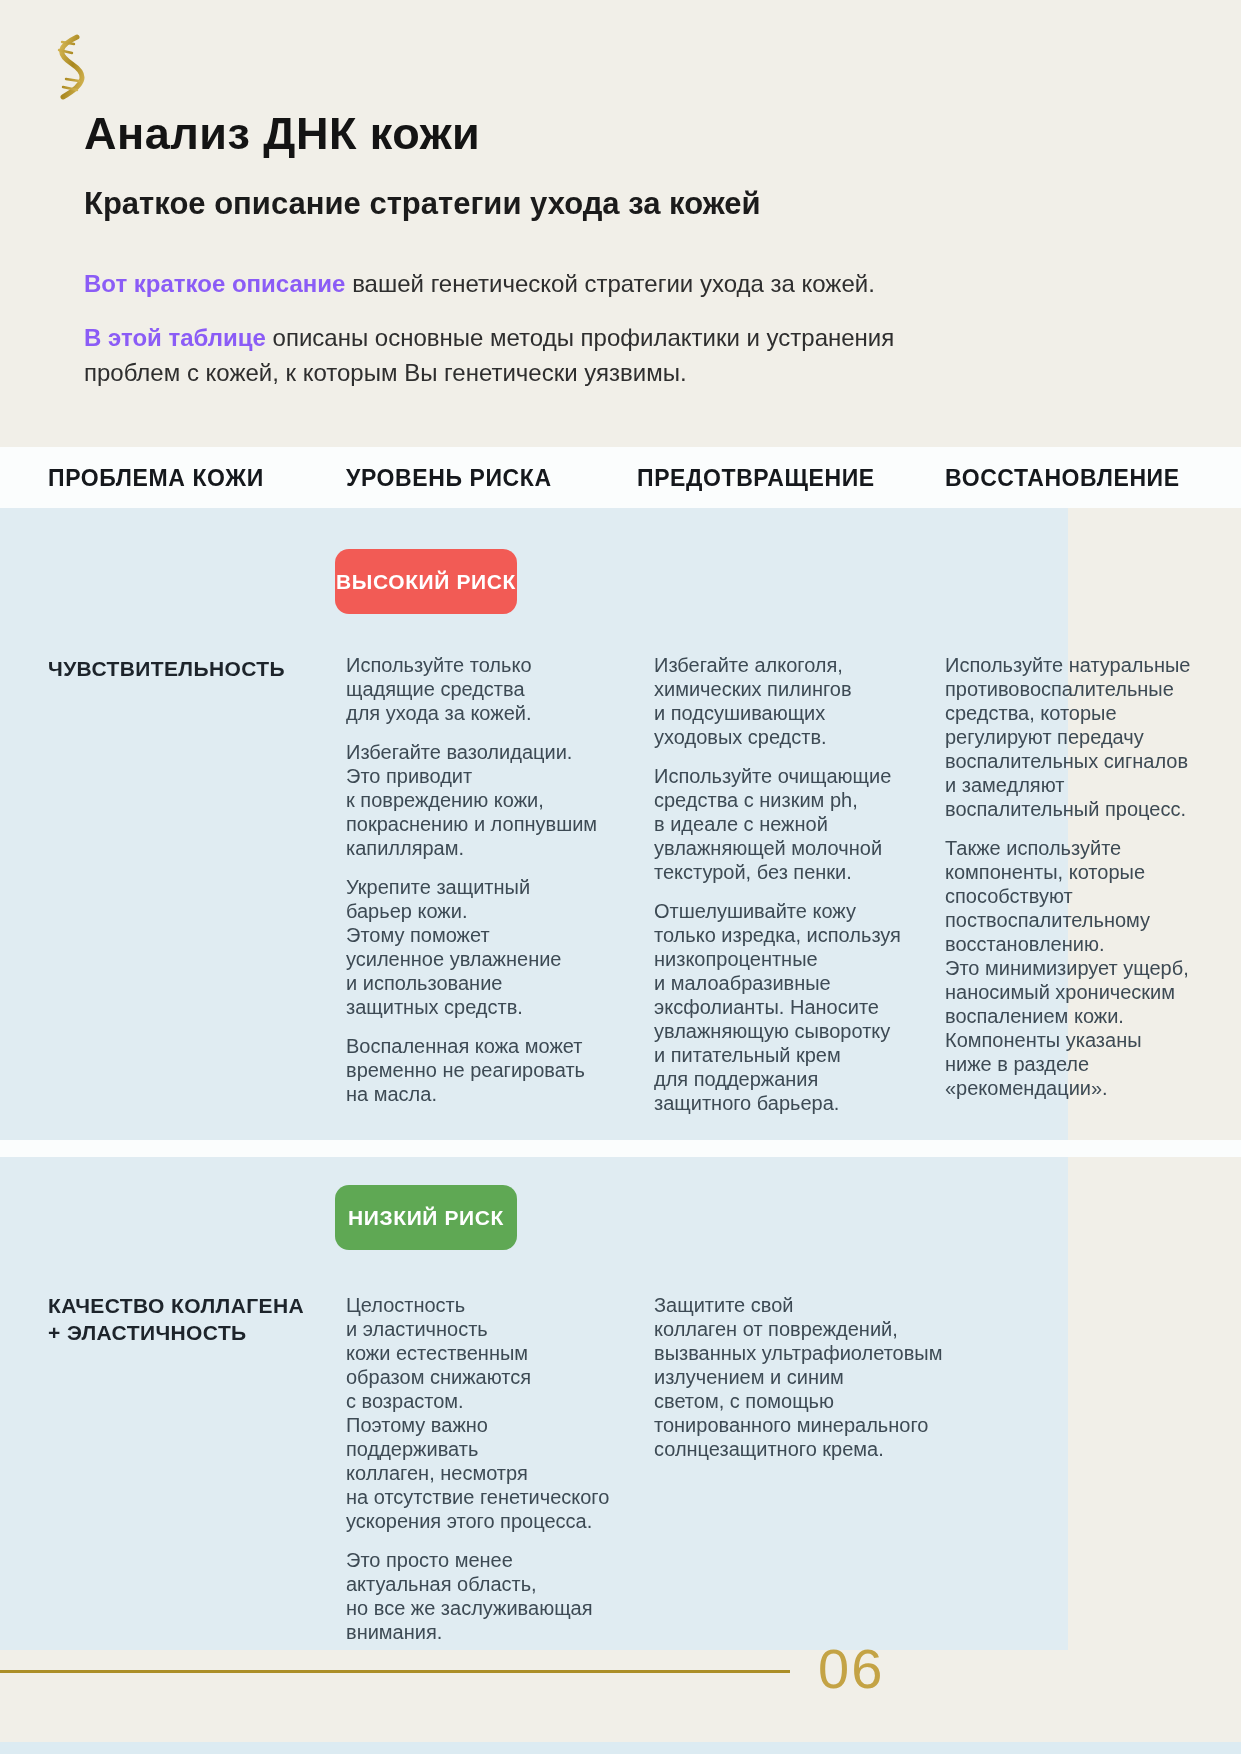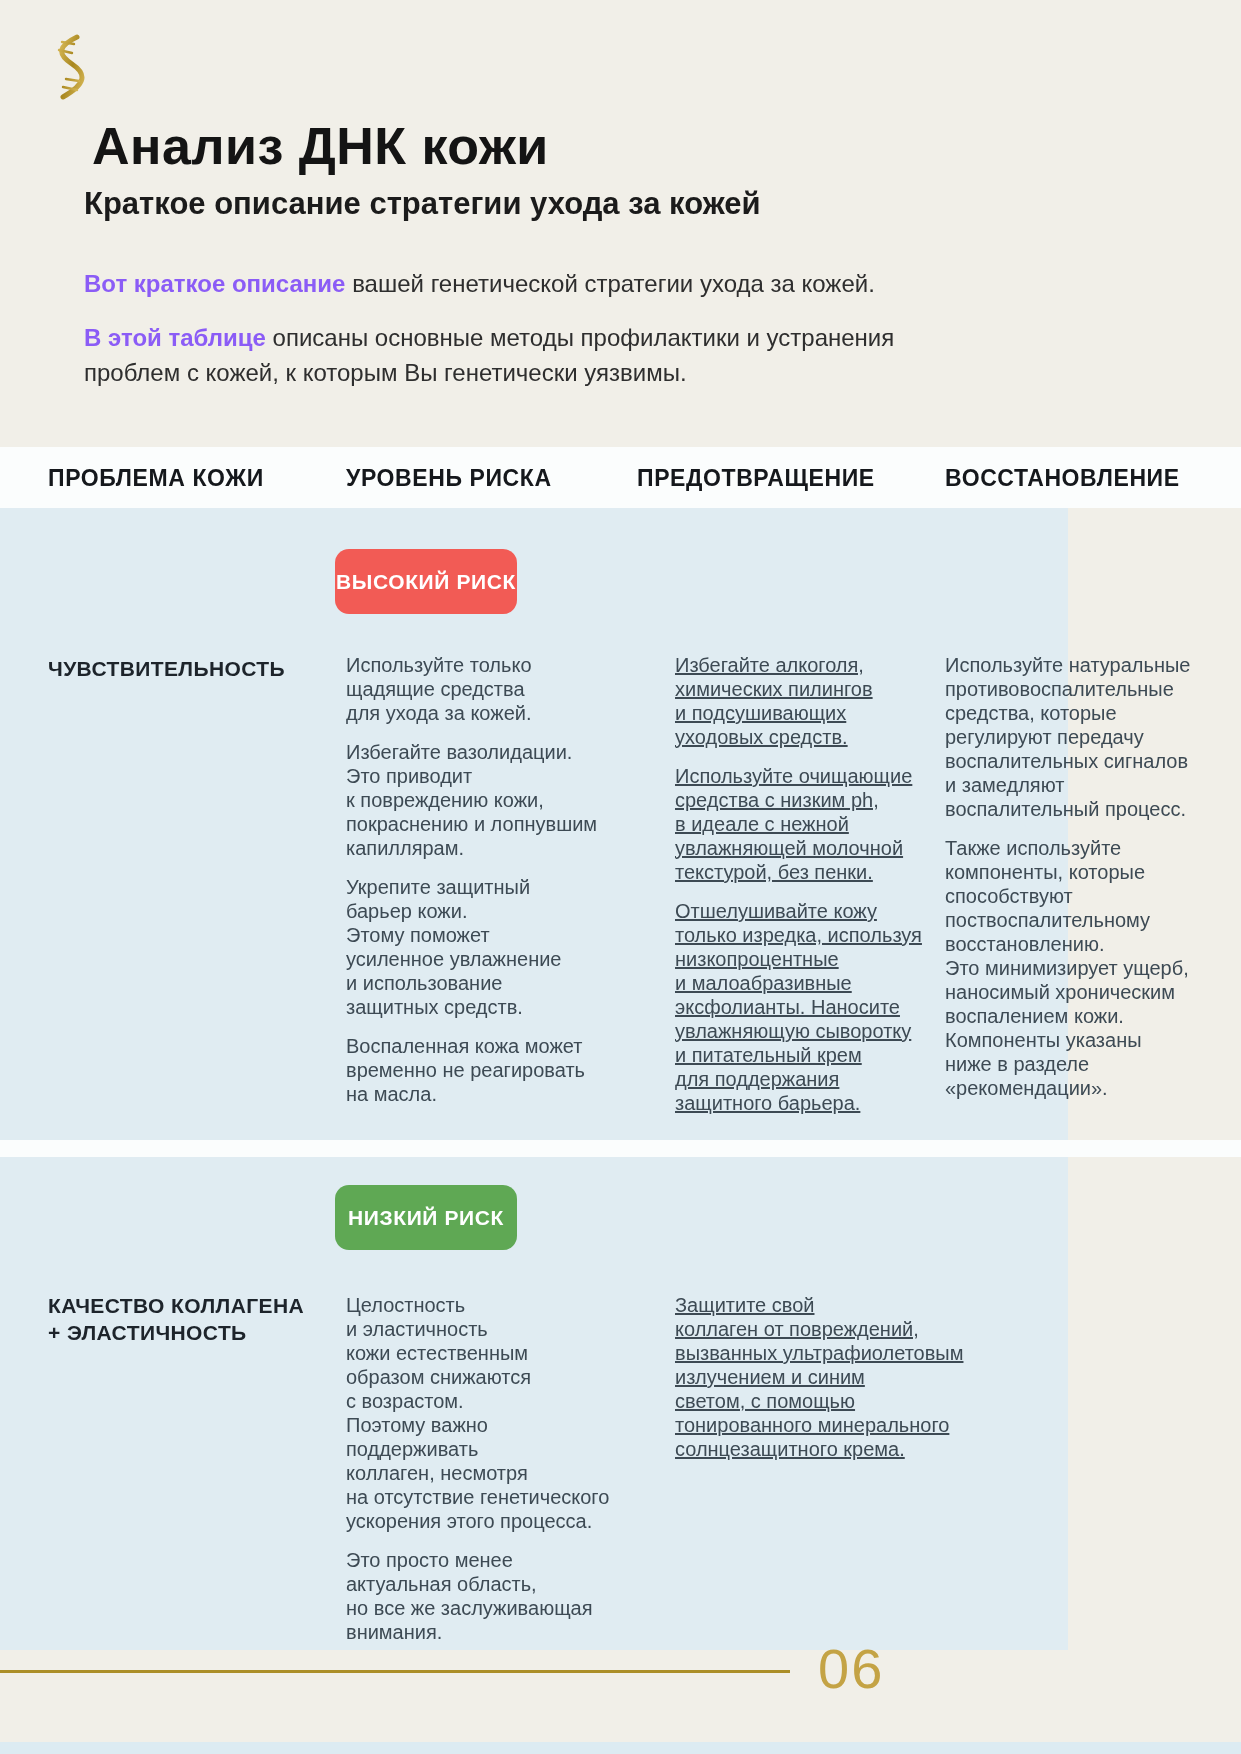--- a/index.html
+++ b/index.html
@@ -16,22 +16,22 @@
   *{box-sizing:border-box;}
   body{margin:0;background:#e8e6e0;}
   .page{
     position:relative;width:1241px;height:1754px;margin:0 auto;
     background:var(--page-bg);
     font-family:"Liberation Sans",sans-serif;
     overflow:hidden;
   }
   .logo{position:absolute;left:50px;top:34px;width:38px;height:66px;}
   .title{
-    position:absolute;left:84px;top:108px;margin:8px;
-    font-size:52px;font-weight:800;color:var(--heading);letter-spacing:0.5px;
+    position:absolute;left:84px;top:108px;margin:0;
+    font-size:45px;font-weight:800;color:var(--heading);letter-spacing:0.5px;
   }
   .subtitle{
     position:absolute;left:84px;top:186px;margin:0;
     font-size:31px;font-weight:700;color:#1b1b1b;
   }
   .intro{
     position:absolute;left:84px;margin:0;
     font-size:24px;line-height:35px;color:#2e2e2e;white-space:pre-line;
   }
   .intro b{color:#8b5cf6;}
@@ -67,21 +67,21 @@
   .block-2 .row-label{top:135px;}
   .cell{
     position:absolute;
     font-size:20px;line-height:24px;color:var(--text);
   }
   .cell p{margin:0 0 15px;white-space:pre-line;}
   .cell p:last-child{margin-bottom:0;}
   .block-1 .cell{top:145px;}
   .block-2 .cell{top:136px;}
   .cell-risk{left:346px;width:290px;}
-  .cell-prev{left:675px;width:305px;text-decoration:underline;}
+  .cell-prev{left:654px;width:305px;}
   .cell-rest{left:945px;width:294px;}
   .footer-line{
     position:absolute;left:0;top:1670px;width:790px;height:3px;
     background:var(--gold);
   }
   .page-number{
     position:absolute;left:818px;top:1636px;
     font-size:56px;font-weight:200;color:var(--gold-light);letter-spacing:2px;
   }
   .bottom-strip{

